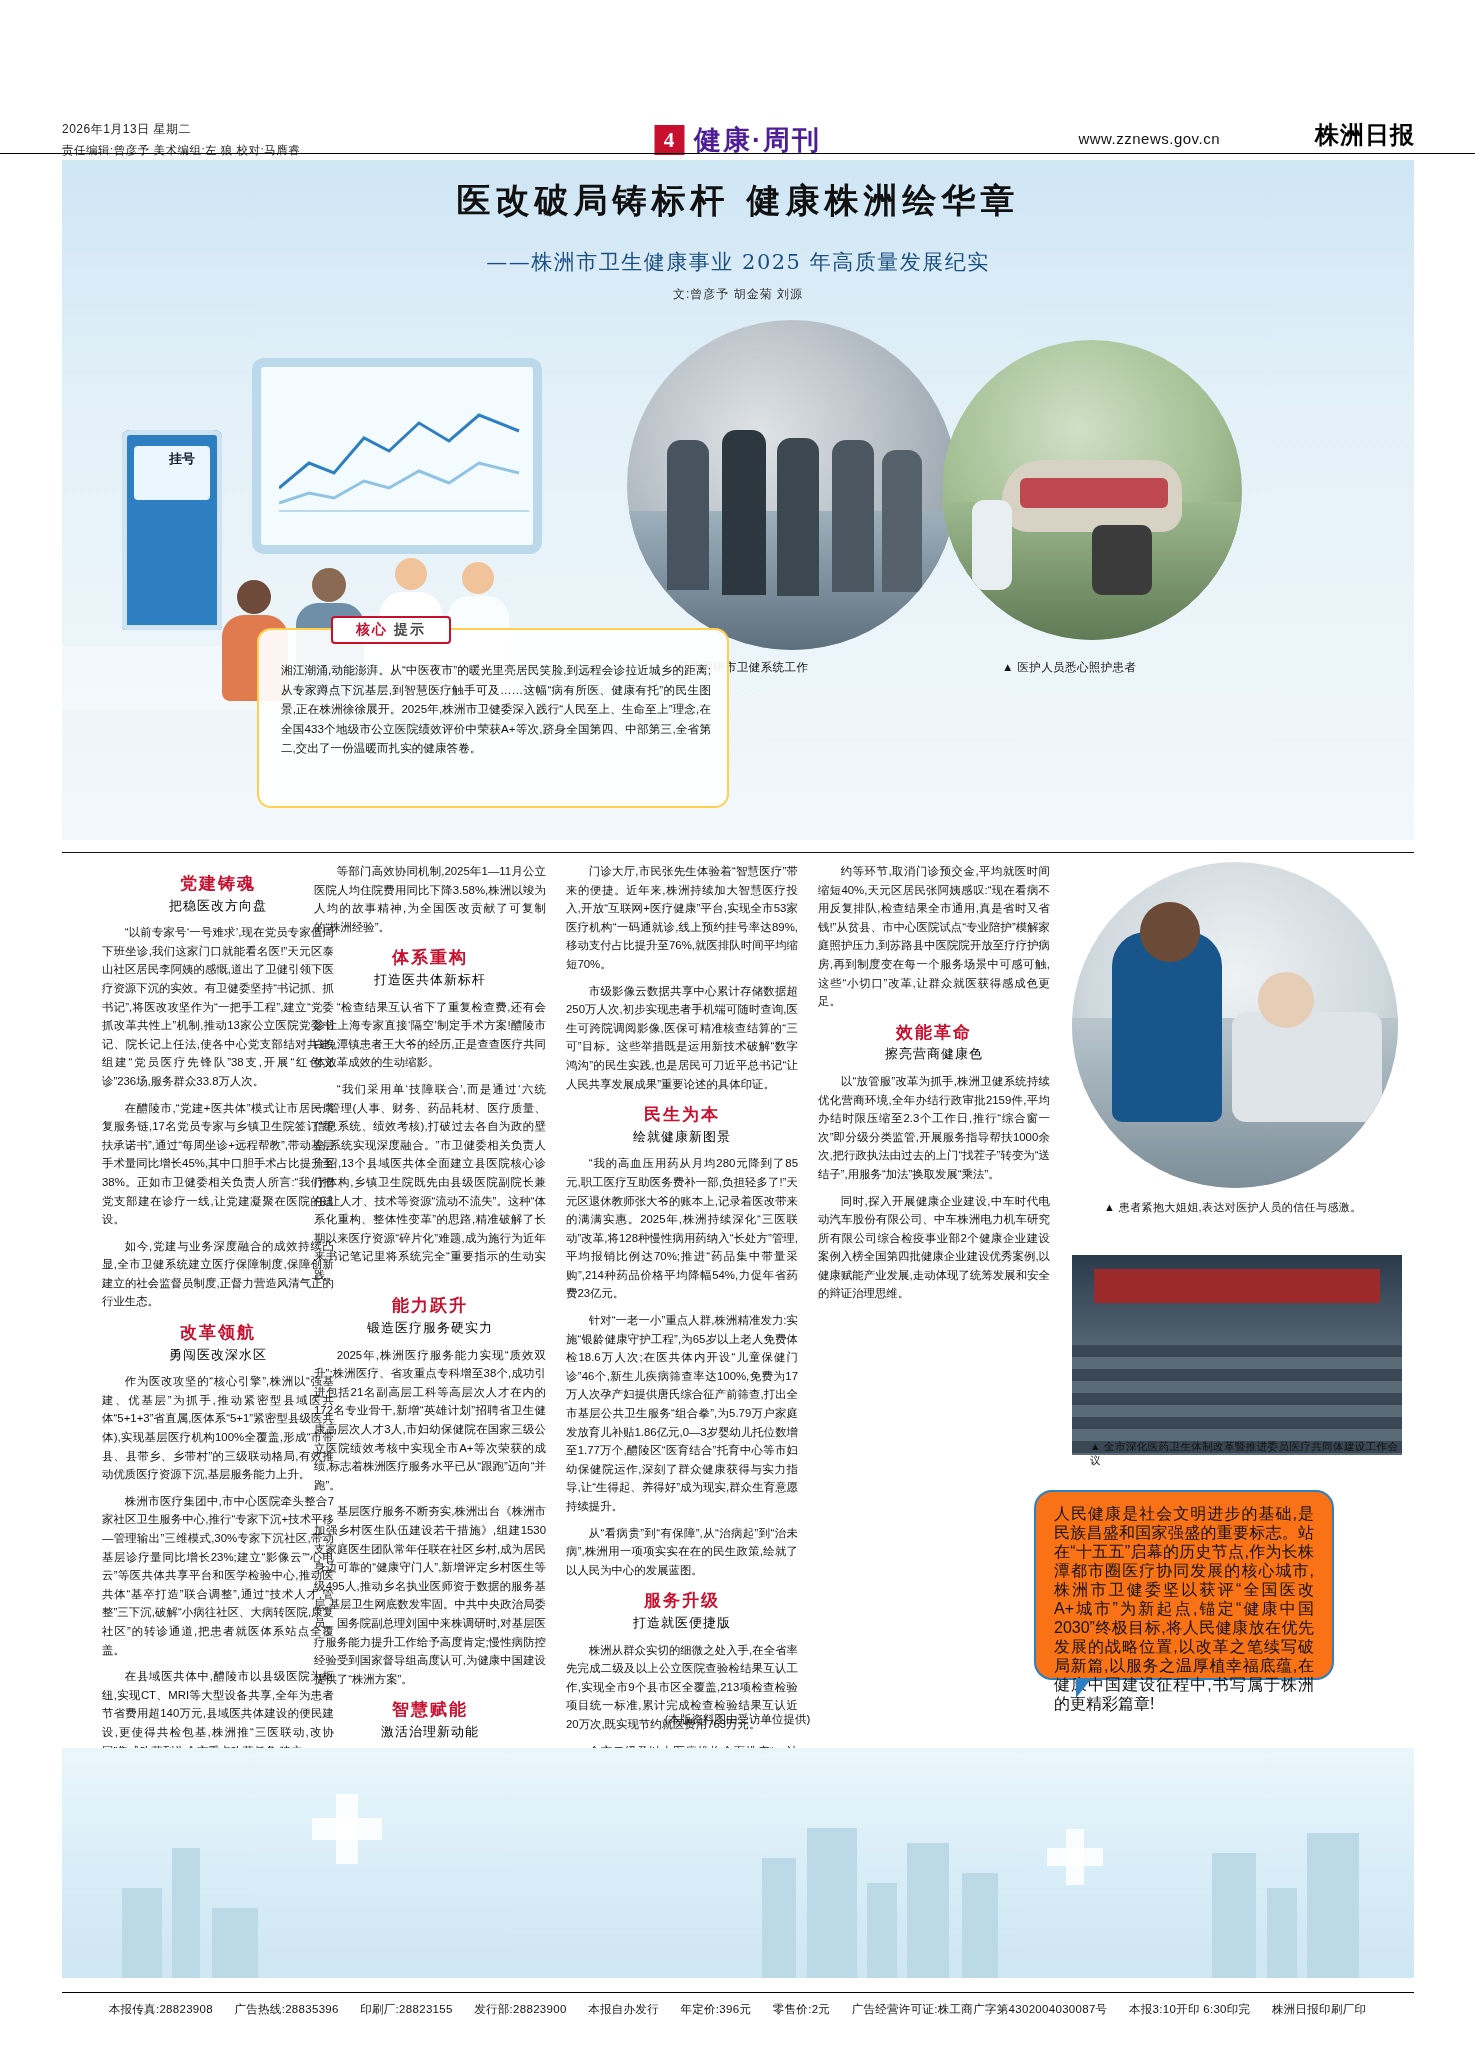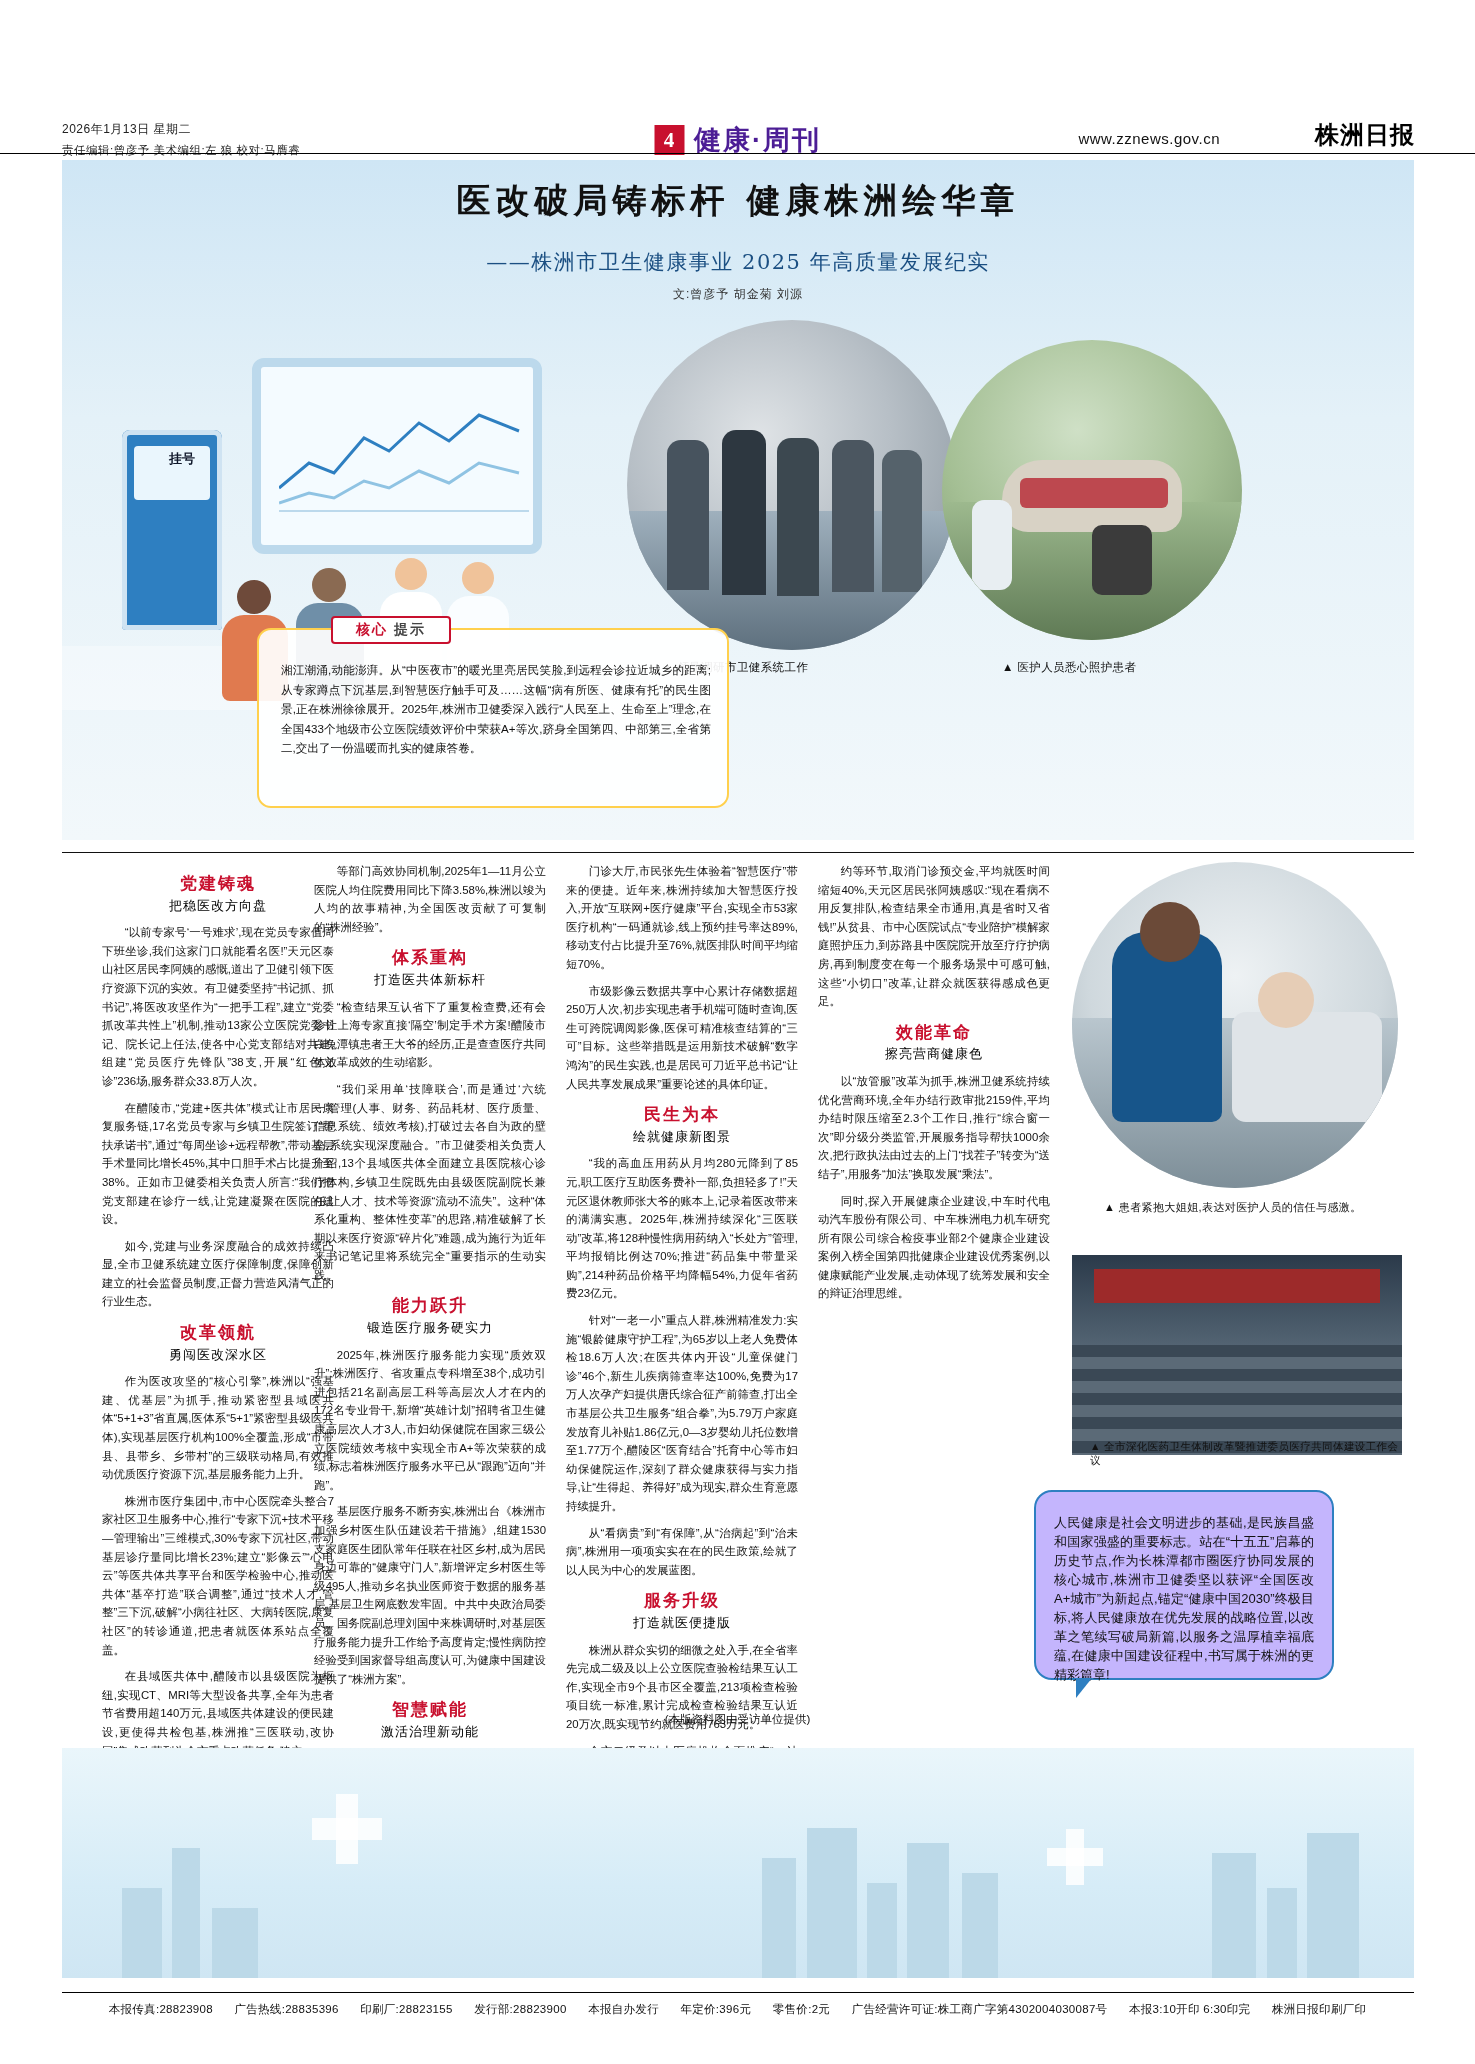--- a/index.html
+++ b/index.html
@@ -146,22 +146,22 @@
   .col h4 {
     margin:0 0 8px 0; text-align:center; font-size:13px;
     color:#000000; letter-spacing:1px; font-weight:normal;
   }
   .c1 { left:0;margin-left:40px; }
   .c2 { left:252px; }
   .c3 { left:504px; }
   .c4 { left:756px; }
   .quote-bubble {
     position:absolute; left:1034px; top:1455px; width:300px; height:190px;
-    background:#c4b5fd; border:2px solid #2e7fc1; border-radius:18px;
-    padding:21px 18px; font-size:13px; line-height:19px; text-align:justify;
+    background:#f97316; border:2px solid #2e7fc1; border-radius:18px;
+    padding:12px 18px; font-size:16px; line-height:19px; text-align:justify;
   }
   .quote-bubble:after {
     content:""; position:absolute; left:40px; bottom:-20px;
     border-width:20px 16px 0 0; border-style:solid;
     border-color:#2e7fc1 transparent transparent transparent;
   }
 
   .credit {
     position:absolute; left:0; top:1712px; width:1475px; text-align:center;
     font-size:11.5px; color:#111;

